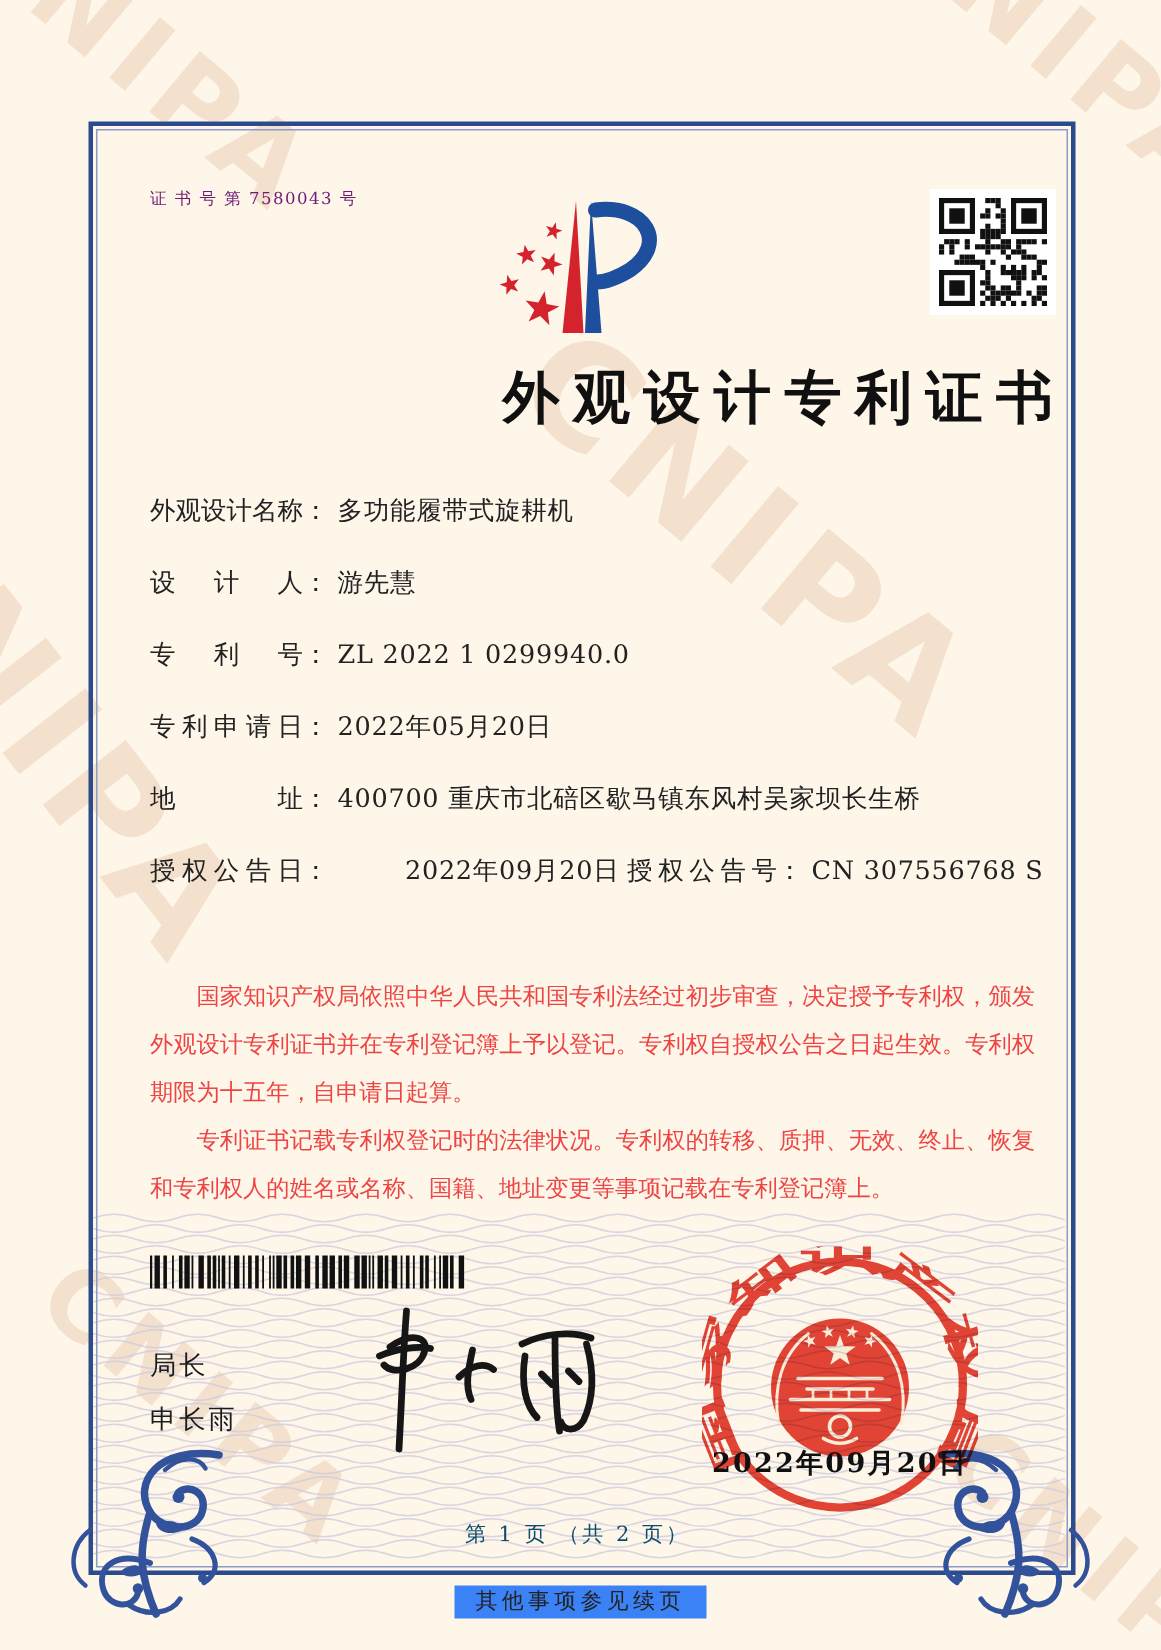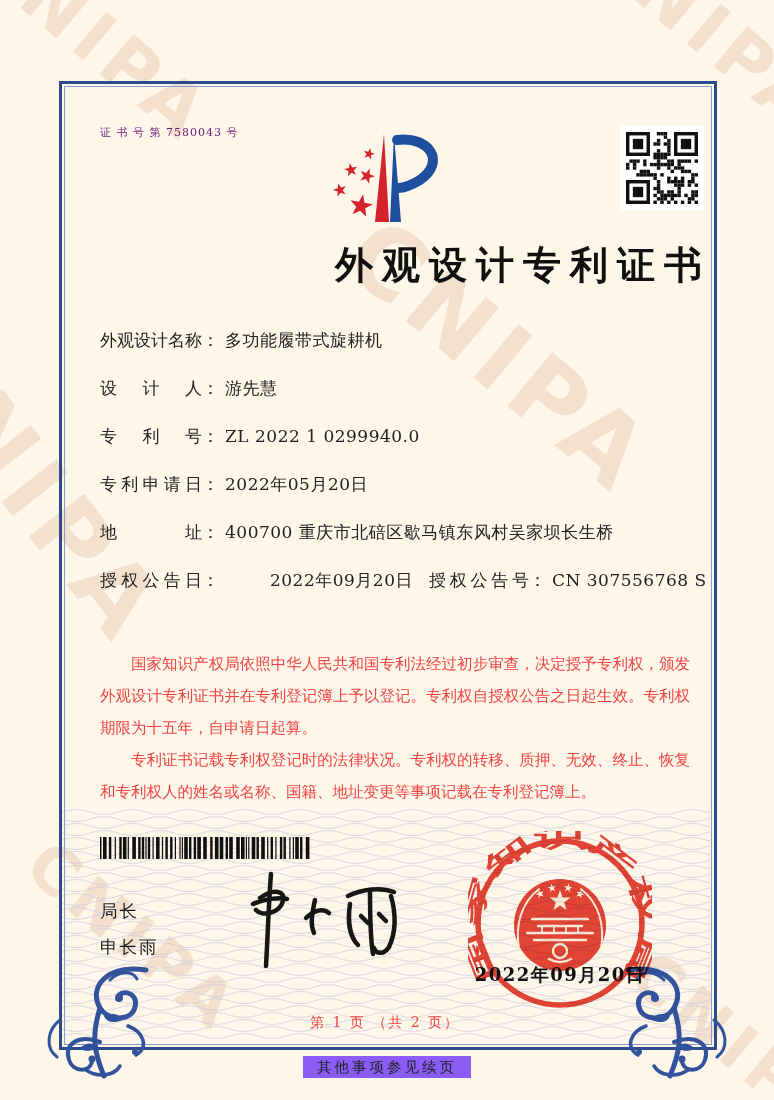--- a/index.html
+++ b/index.html
@@ -29,40 +29,40 @@
   .logo{position:absolute;left:298px;top:122px;}
   .title{position:absolute;left:59px;top:240px;width:652px;text-align:right;
          font-size:38px;font-weight:700;letter-spacing:9px;color:#101010;}
   
   .fields{position:absolute;left:100px;top:329px;width:590px;font-size:17px;}
   .field-row{height:48px;white-space:nowrap;}
   .flabel{display:inline-block;width:102px;text-align:justify;text-align-last:justify;vertical-align:top;}
   .fcolon{display:inline-block;margin-right:6px;}
   .fvalue{letter-spacing:.5px;text-align:right;}
   .fvalue-grant{display:inline-block;width:188px;}
-  .flabel2{display:inline-block;width:100px;margin-left:16px;text-align:justify;text-align-last:justify;vertical-align:top;}
+  .flabel2{display:inline-block;width:100px;margin-left:5px;text-align:justify;text-align-last:justify;vertical-align:top;}
   
   .bodytext{position:absolute;left:100px;top:649px;width:590px;font-size:15.5px;line-height:2.06;color:#ef4444;}
   .bodytext p{margin:0;text-indent:2em;text-align:justify;}
   
   .waves{position:absolute;left:62px;top:808px;pointer-events:none;}
   
   .barcode{position:absolute;left:100px;top:835px;}
   
   .officer{position:absolute;left:100px;top:893px;font-family:"DejaVu Sans","Liberation Sans",sans-serif;
            font-size:17.5px;line-height:36px;color:#1c1c1c;letter-spacing:2px;}
   .signature{position:absolute;left:222px;top:866px;}
   
   .seal{position:absolute;left:468px;top:831px;width:184px;height:184px;opacity:.94;mix-blend-mode:multiply;}
   .sealdate{position:absolute;left:462px;top:963px;width:196px;text-align:center;
             font-size:18px;font-weight:600;letter-spacing:1.5px;color:#101010;}
   
-  .pageinfo{position:absolute;left:59px;top:1014px;width:652px;text-align:center;font-size:14px;letter-spacing:2px;color:#ef4444;}
+  .pageinfo{position:absolute;left:59px;top:1014px;width:652px;text-align:center;font-size:14px;letter-spacing:2px;color:#0c4a6e;}
   .contnote{position:absolute;left:0;top:1058px;width:774px;text-align:center;font-size:14.5px;letter-spacing:3px;color:#222;}
-  .contnote span{background:#8b5cf6;padding:3px 14px;}
+  .contnote span{background:#3b82f6;padding:3px 14px;}
 </style>
 </head>
 <body>
 
 <div class="page">
 
   <div class="wm wm1">CNIPA</div>
   <div class="wm wm2">CNIPA</div>
   <div class="wm wm3">CNIPA</div>
   <div class="wm wm4">CNIPA</div>

